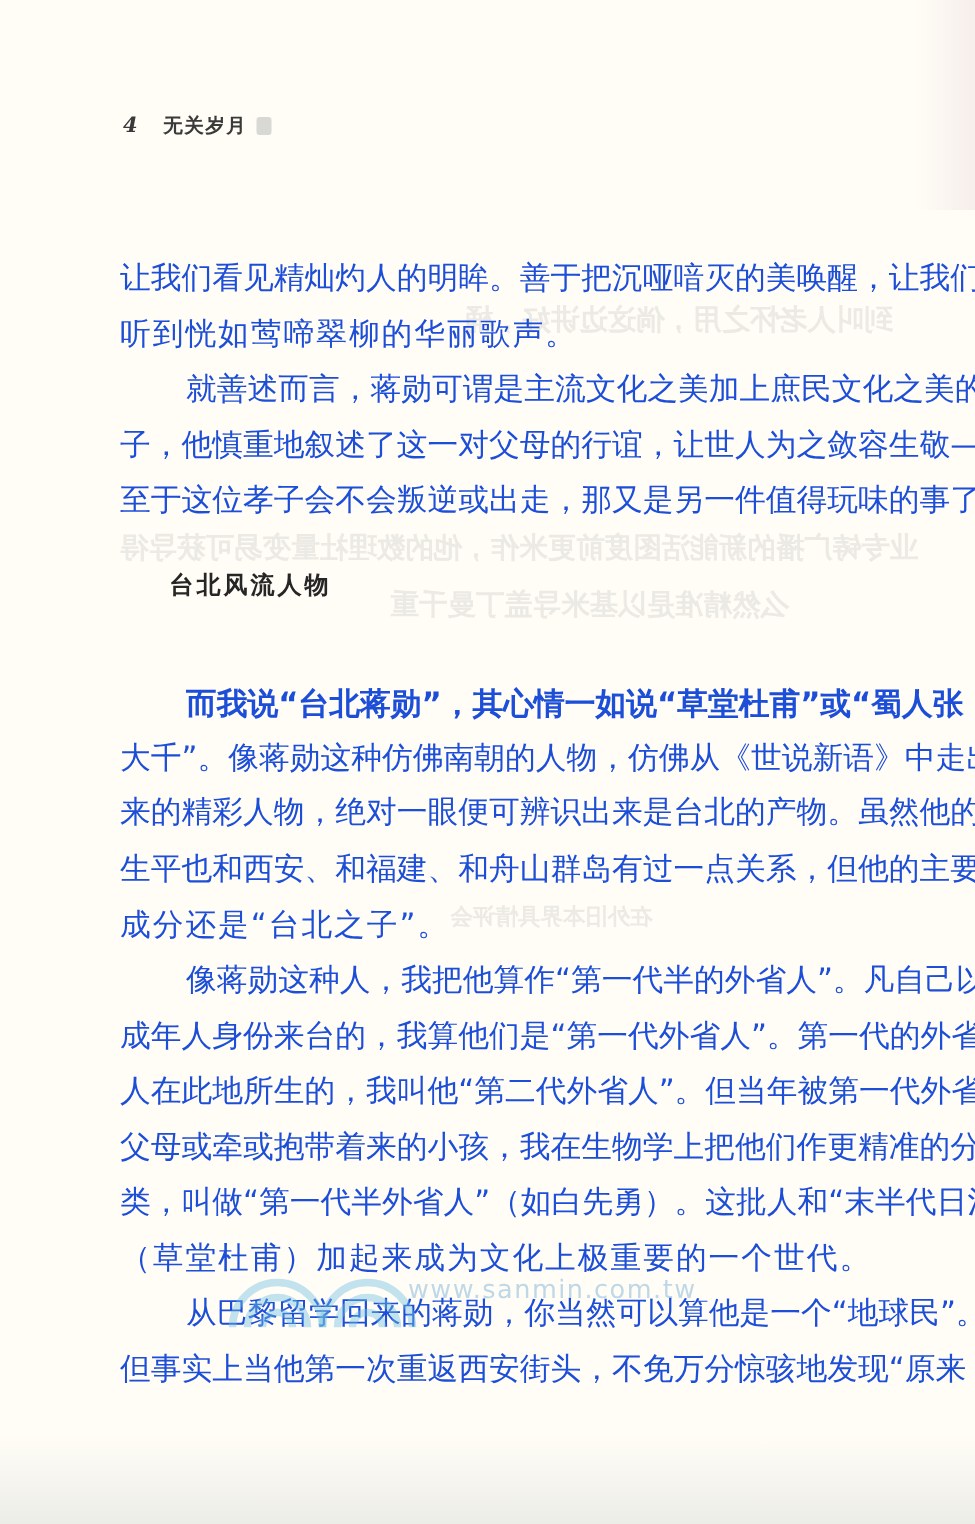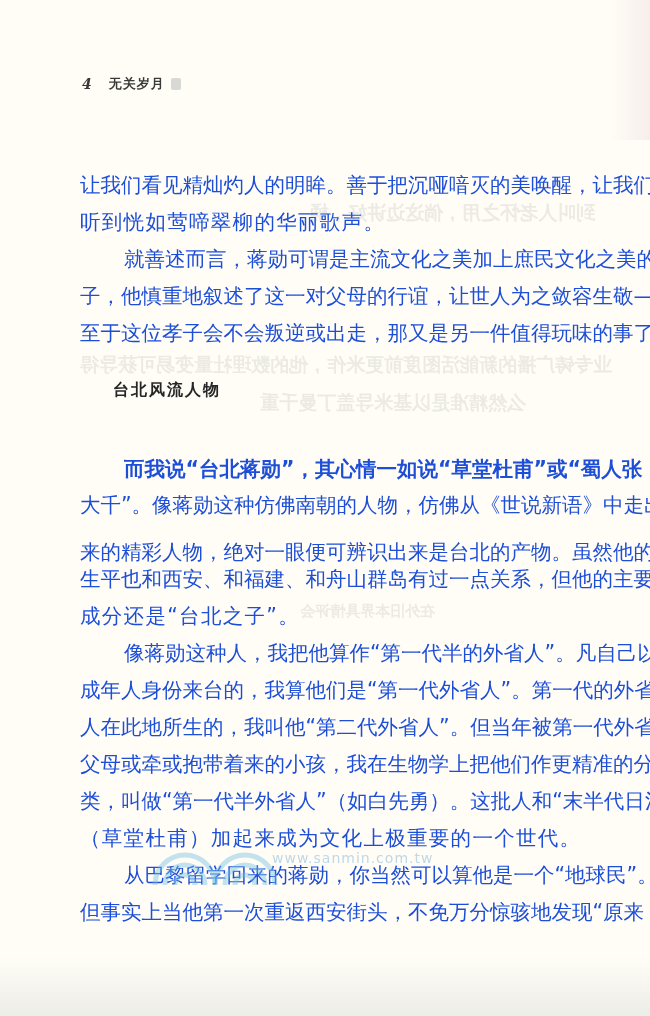--- a/index.html
+++ b/index.html
@@ -110,21 +110,21 @@
       font-size: 38px;
       color: rgba(110,190,225,0.42);
       letter-spacing: 2px;
       white-space: nowrap;
       font-family: "DejaVu Serif", serif;
     }
     .watermark .wm-url {
       position: absolute;
       left: 122px;
       top: 45px;
-      font-size: 14px;
+      font-size: 17px;
       color: rgba(110,170,215,0.45);
       letter-spacing: 1px;
       white-space: nowrap;
     }
     .watermark svg {
       position: absolute;
       left: 0; top: 0;
     }
   </style>
 </head>
@@ -154,21 +154,21 @@
     <div class="line justify indent" style="top:246px;">就善述而言，蒋勋可谓是主流文化之美加上庶民文化之美的孝</div>
     <div class="line justify" style="top:283px;">子，他慎重地叙述了这一对父母的行谊，让世人为之敛容生敬——</div>
     <div class="line justify" style="top:320px;">至于这位孝子会不会叛逆或出走，那又是另一件值得玩味的事了。</div>
   </div>
 
   <h2 class="section-heading" style="margin:0;">台北风流人物</h2>
 
   <div class="text-block" style="top:0;">
     <div class="line justify indent" style="top:456px;font-weight:bold;">而我说“台北蒋勋”，其心情一如说“草堂杜甫”或“蜀人张</div>
     <div class="line justify" style="top:492px;">大千”。像蒋勋这种仿佛南朝的人物，仿佛从《世说新语》中走出</div>
-    <div class="line justify" style="top:539px;">来的精彩人物，绝对一眼便可辨识出来是台北的产物。虽然他的</div>
+    <div class="line justify" style="top:528px;">来的精彩人物，绝对一眼便可辨识出来是台北的产物。虽然他的</div>
     <div class="line justify" style="top:566px;">生平也和西安、和福建、和舟山群岛有过一点关系，但他的主要</div>
     <div class="line" style="top:603px;">成分还是“台北之子”。</div>
   </div>
 
   <div class="text-block" style="top:0;">
     <div class="line justify indent" style="top:640px;">像蒋勋这种人，我把他算作“第一代半的外省人”。凡自己以</div>
     <div class="line justify" style="top:677px;">成年人身份来台的，我算他们是“第一代外省人”。第一代的外省</div>
     <div class="line justify" style="top:714px;">人在此地所生的，我叫他“第二代外省人”。但当年被第一代外省</div>
     <div class="line justify" style="top:751px;">父母或牵或抱带着来的小孩，我在生物学上把他们作更精准的分</div>
     <div class="line justify" style="top:788px;">类，叫做“第一代半外省人”（如白先勇）。这批人和“末半代日治人”</div>

